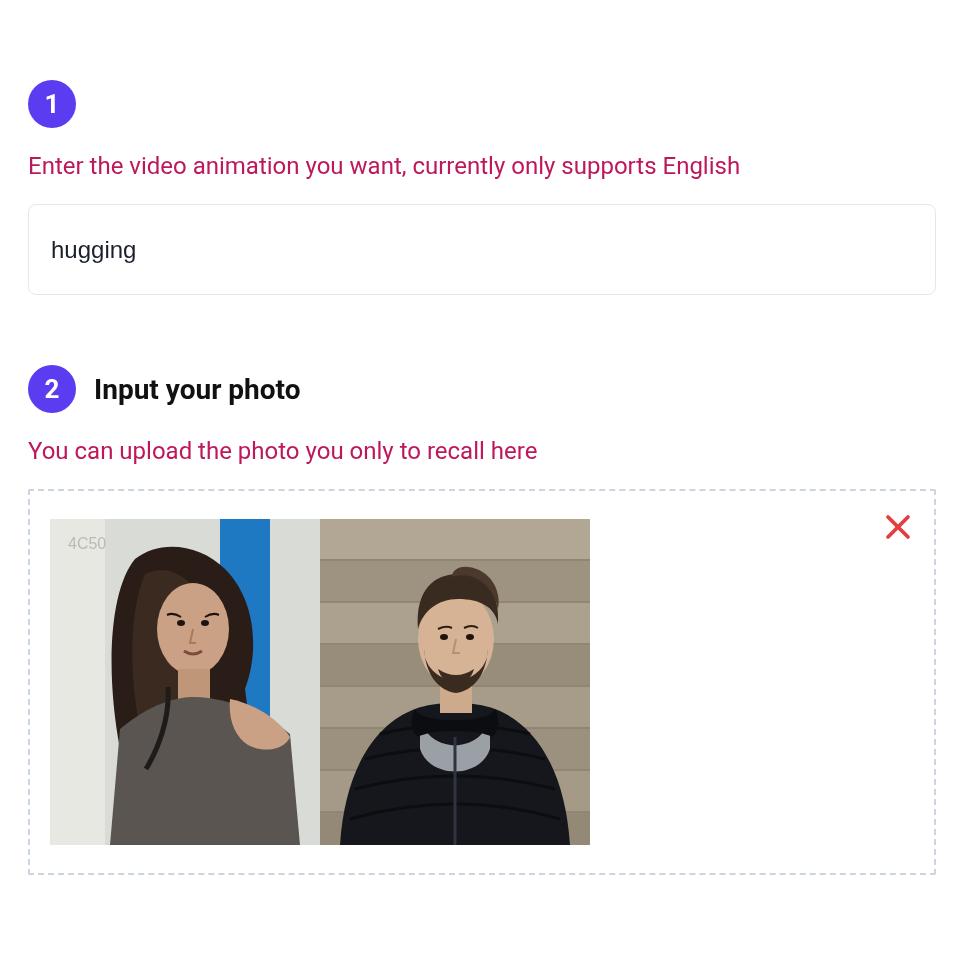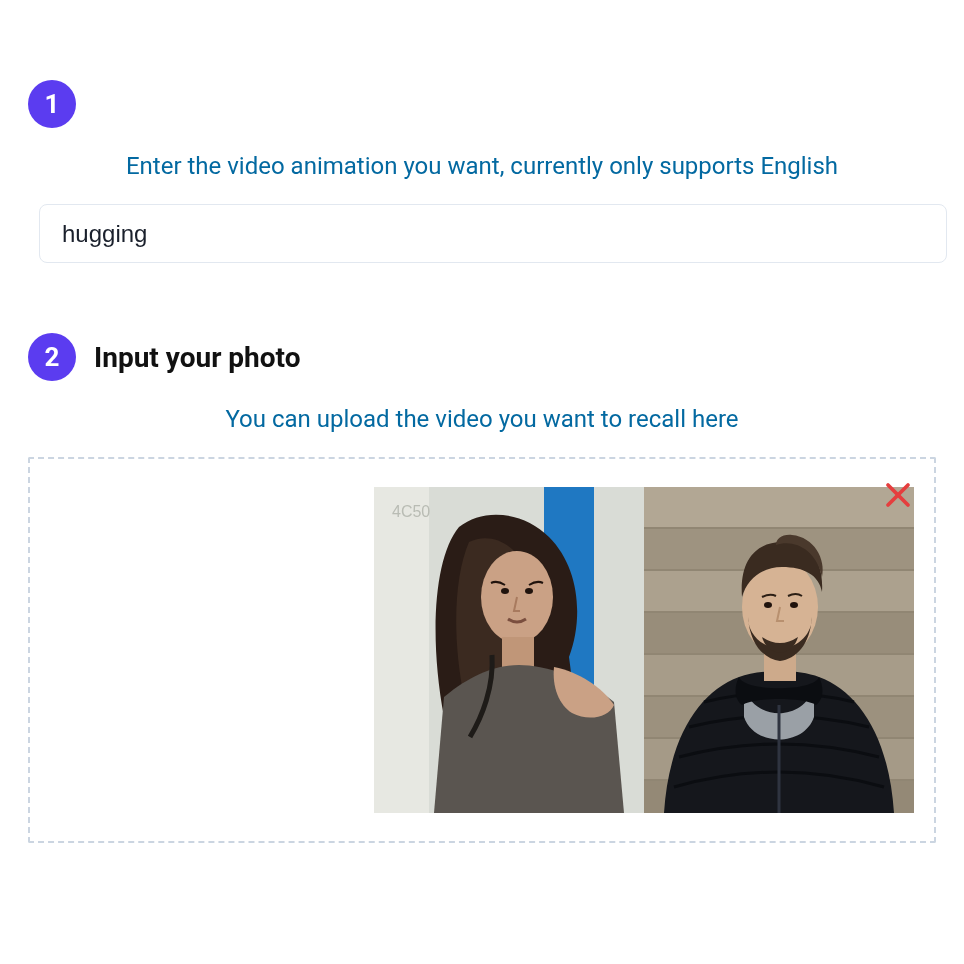--- a/index.html
+++ b/index.html
@@ -34,48 +34,46 @@
     justify-content: center;
     flex-shrink: 0;
   }
   .step-title {
     font-size: 28px;
     font-weight: 700;
     color: #111;
   }
   .step-desc {
     font-size: 24px;
-    color: #0369a1;
+    color: #be185d;
     margin-bottom: 20px;
     line-height: 1.4;
-    text-align: center;
   }
   .prompt-input {
     width: 100%;
     font-size: 24px;
-    padding: 12px 22px;
+    padding: 28px 22px;
     border: 1px solid #e2e8f0;
     border-radius: 8px;
     color: #1a202c;
     background: #fff;
     outline: none;
     line-height: 1.4;
-    margin-left: 11px;
   }
   .section-gap {
     height: 70px;
   }
   .upload-box {
     position: relative;
     border: 2px dashed #cbd5e1;
     border-radius: 2px;
     padding: 28px 20px;
     display: flex;
     flex-direction: column;
-    align-items: flex-end;
+    align-items: flex-start;
   }
   .close-btn {
     position: absolute;
     top: 16px;
     right: 16px;
     width: 40px;
     height: 40px;
     background: transparent;
     border: none;
     cursor: pointer;
@@ -115,21 +113,21 @@
 
   <div class="section-gap"></div>
 
   
   <div class="step-header">
     <div class="step-badge">
       <span>2</span>
     </div>
     <div class="step-title">Input your photo</div>
   </div>
-  <div class="step-desc">You can upload the video you want to recall here</div>
+  <div class="step-desc">You can upload the photo you only to recall here</div>
 
   <div class="upload-box">
     <button class="close-btn" aria-label="remove">
       <svg viewBox="0 0 24 24">
         <line x1="4" y1="4" x2="20" y2="20" stroke="#e53e3e" stroke-width="3" stroke-linecap="round"></line>
         <line x1="20" y1="4" x2="4" y2="20" stroke="#e53e3e" stroke-width="3" stroke-linecap="round"></line>
       </svg>
     </button>
 
     <div class="thumb-wrap">

